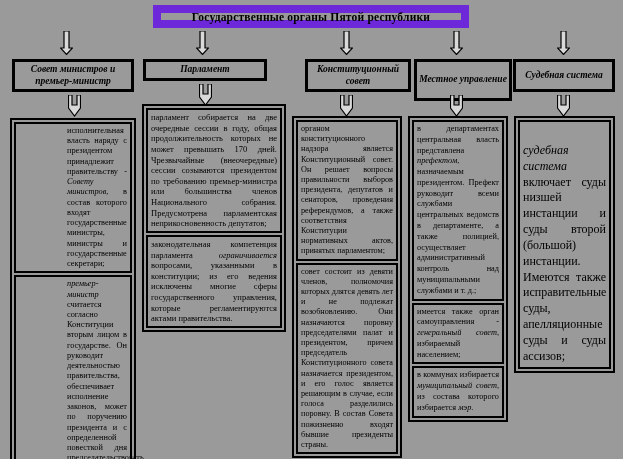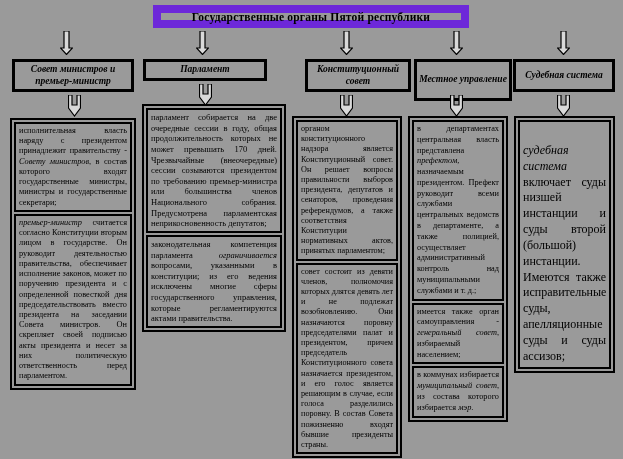--- a/index.html
+++ b/index.html
@@ -88,21 +88,21 @@
     margin: 0;
     font-size: 8.2px;
     line-height: 1.22;
     text-align: justify;
     text-align-last: left;
     hyphens: manual;
   }
   .cell p i { font-style: italic; }
 
   
-  .col-1 .cell p { font-size: 8.3px; line-height: 1.235; }
+  .col-1 .cell p { font-size: 8.3px; line-height: 1.235; margin-left: 48px; }
   .col-2 .cell p { font-size: 8.5px; line-height: 1.25; }
   .col-3 .cell p { font-size: 8.2px; line-height: 1.245; }
   .col-4 .cell p { font-size: 8.3px; line-height: 1.30; }
   .col-5 .cell p { font-size: 12px; line-height: 1.32; margin-top: 19px; }
 </style>
 </head>
 <body>
 
 <div class="canvas">
 

